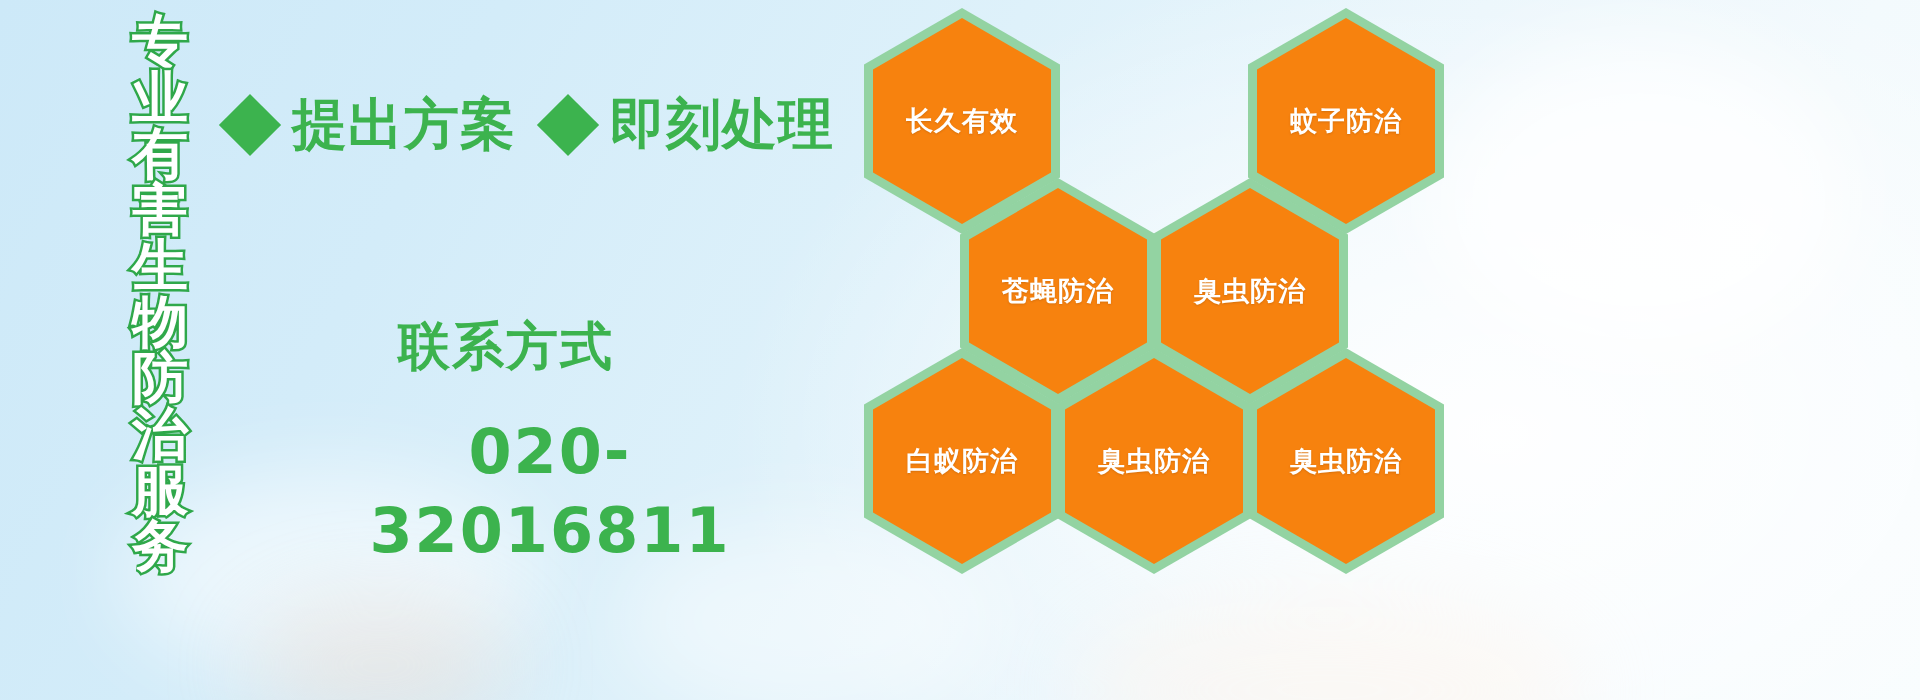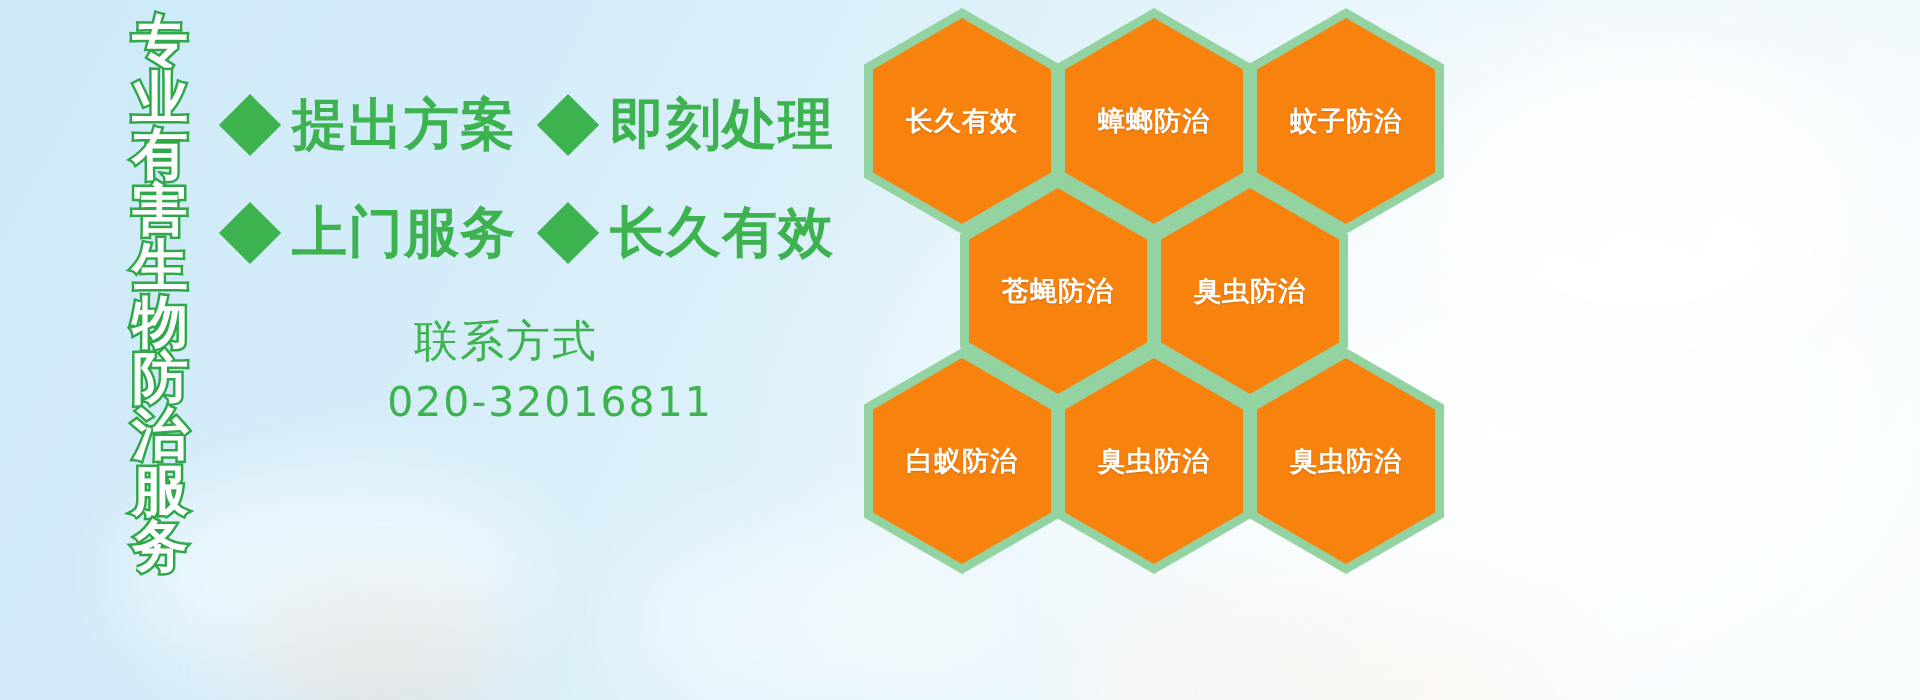--- a/index.html
+++ b/index.html
@@ -90,30 +90,30 @@
 
   
   #contact-block {
     position: absolute;
     left: 300px;
     top: 312px;
     width: 500px;
     text-align: center;
   }
   #contact-heading {
-    font-size: 44px;
-    font-weight: 400;
+    font-size: 52px;
+    font-weight: 700;
     color: #3cb34e;
     letter-spacing: 2px;
     margin-left: -88px;
-    margin-bottom: 5px;
+    margin-bottom: 30px;
   }
   .contact-phone {
-    font-size: 41px;
-    font-weight: 400;
+    font-size: 62px;
+    font-weight: 700;
     color: #3cb34e;
     letter-spacing: 2px;
     line-height: 1.28;
   }
 
   
   #honeycomb {
     position: absolute;
     left: 858px;
     top: 0px;
@@ -182,50 +182,34 @@
       <span class="diamond-icon"></span>
       <span class="feature-label">提出方案</span>
     </div>
     <span class="feature-gap"></span>
     <div class="feature-item">
       <span class="diamond-icon"></span>
       <span class="feature-label">即刻处理</span>
     </div>
   </div>
 
-  <div class="feature-row" id="feature-row-2">
-    <div class="feature-item">
-      <span class="diamond-icon"></span>
-      <span class="feature-label">上门服务</span>
-    </div>
-    <span class="feature-gap"></span>
-    <div class="feature-item">
-      <span class="diamond-icon"></span>
-      <span class="feature-label">长久有效</span>
-    </div>
-  </div>
 
   <div id="contact-block">
     <div id="contact-heading">联系方式</div>
     <div class="contact-phone">020-32016811</div>
   </div>
 
   <div id="honeycomb">
 
     <div class="hex-cell" style="left:6px; top:8px;">
       <div class="hex-outer"></div>
       <div class="hex-inner"></div>
       <div class="hex-label">长久有效</div>
     </div>
 
-    <div class="hex-cell" style="left:198px; top:8px;">
-      <div class="hex-outer"></div>
-      <div class="hex-inner"></div>
-      <div class="hex-label">蟑螂防治</div>
-    </div>
 
     <div class="hex-cell" style="left:390px; top:8px;">
       <div class="hex-outer"></div>
       <div class="hex-inner"></div>
       <div class="hex-label">蚊子防治</div>
     </div>
 
     <div class="hex-cell" style="left:102px; top:178px;text-decoration:underline;">
       <div class="hex-outer"></div>
       <div class="hex-inner"></div>

